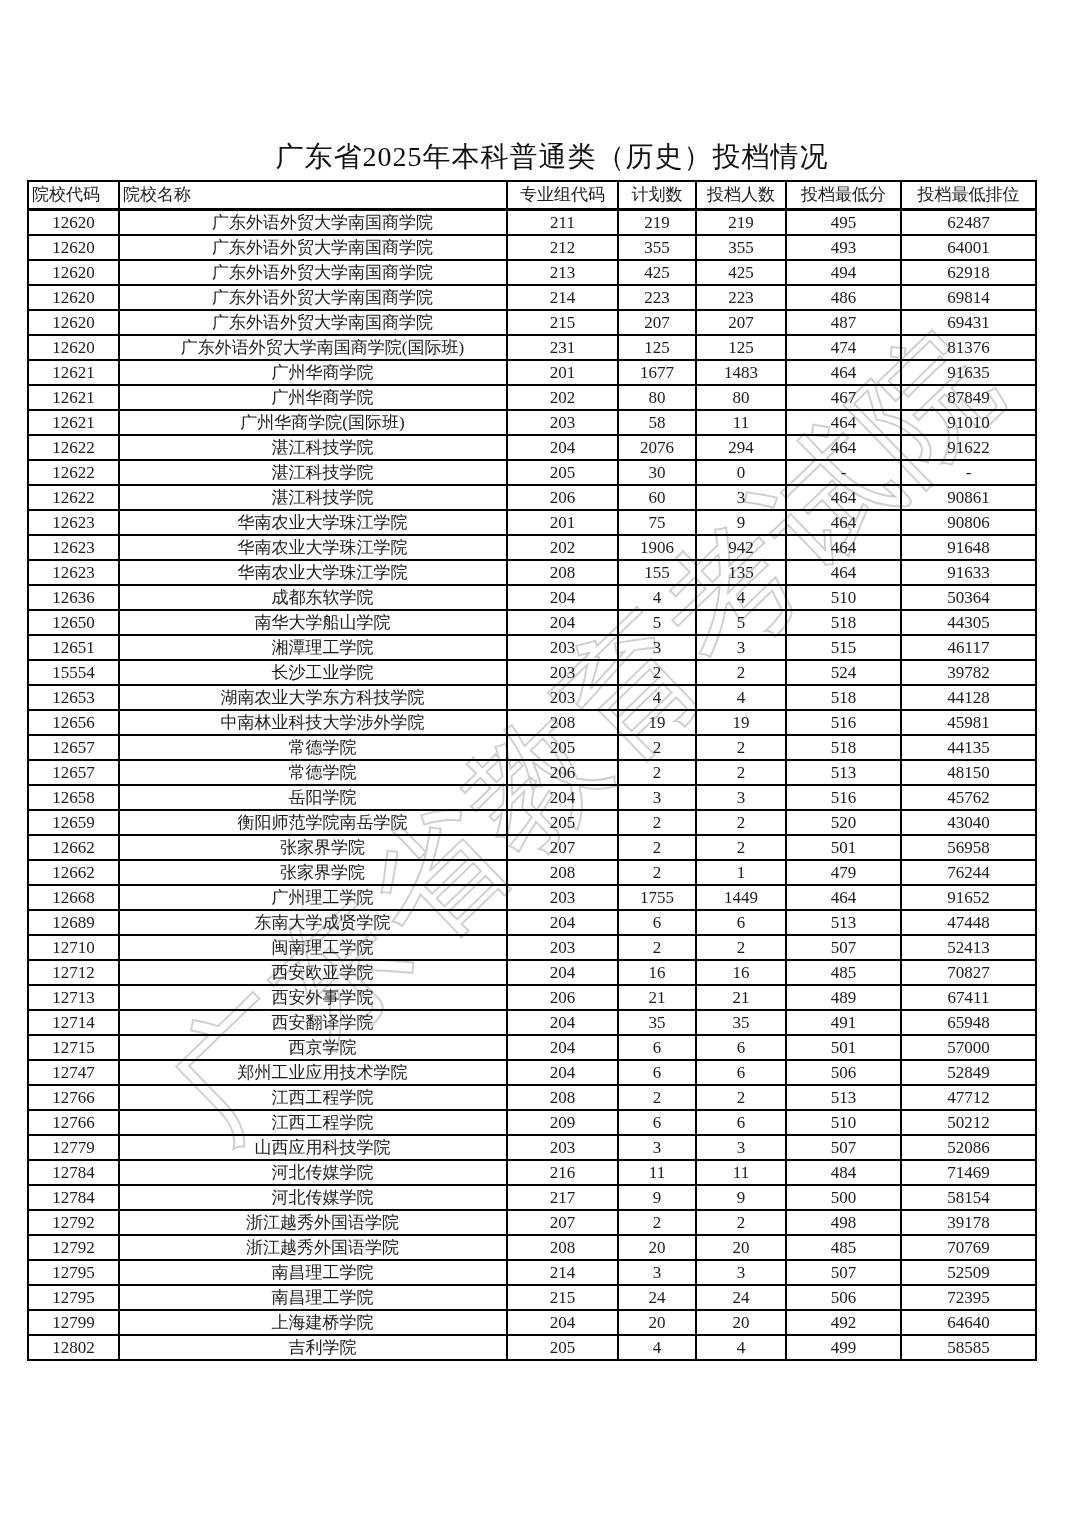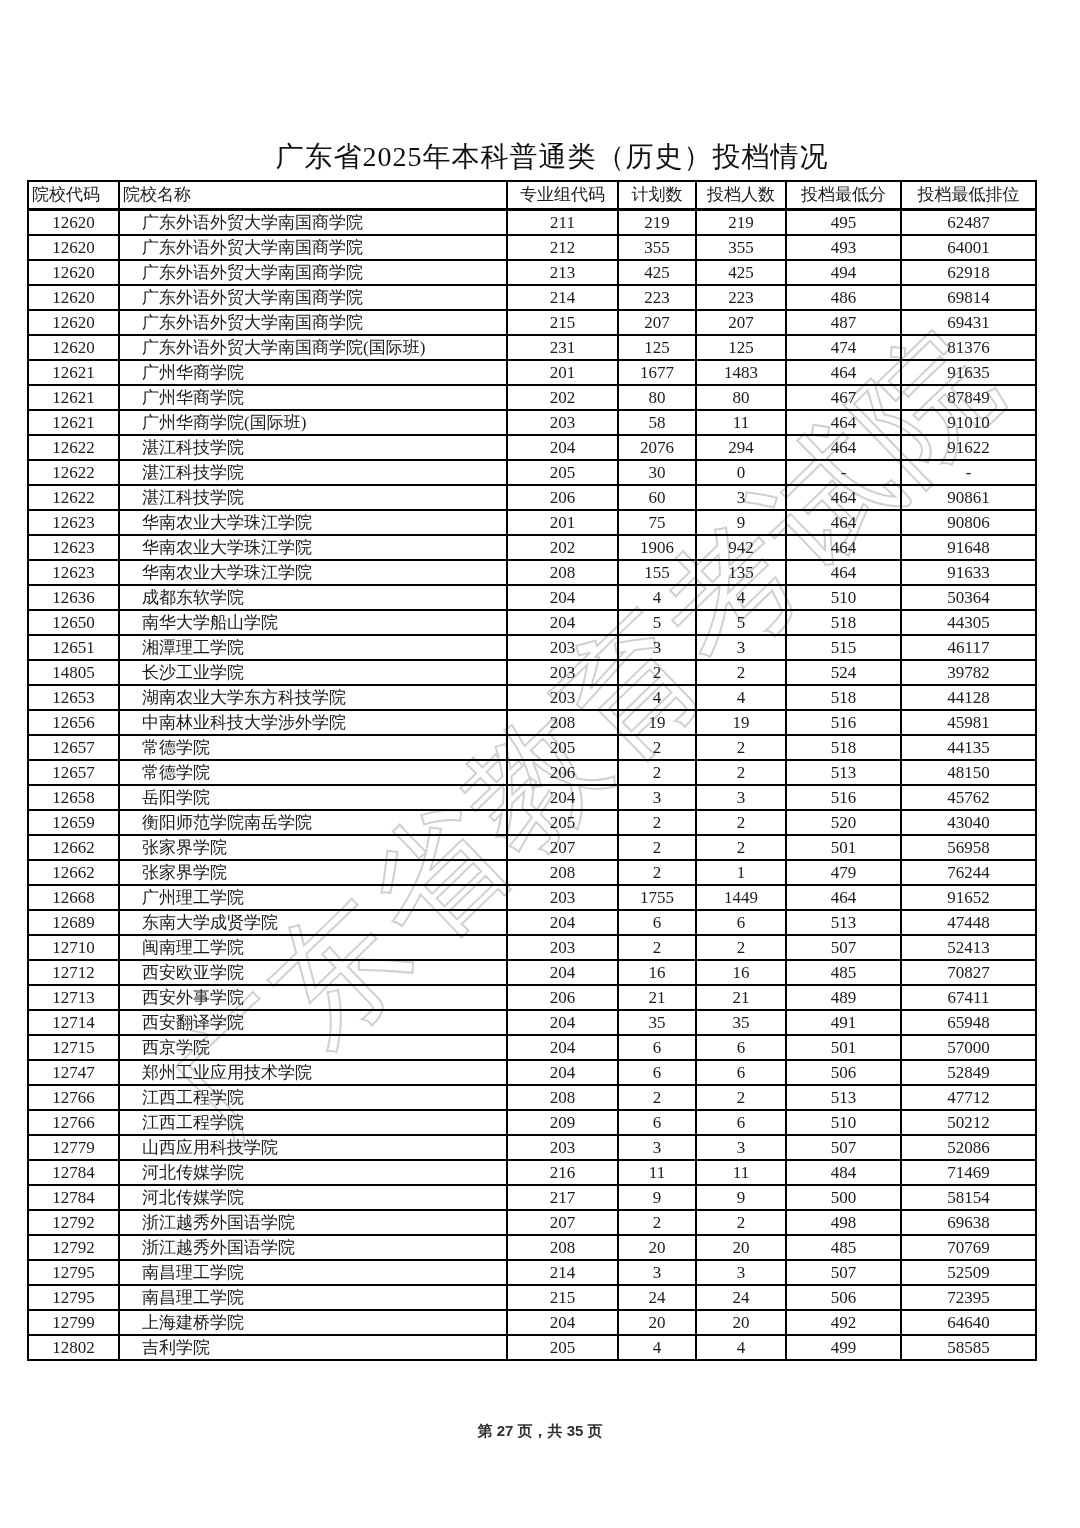--- a/index.html
+++ b/index.html
@@ -77,21 +77,21 @@
   }
   .score-table td {
     height: 23px;
     line-height: 23px;
   }
   .score-table th.col-code,
   .score-table th.col-name {
     text-align: left;
   }
   .score-table td:nth-child(2) {
-    text-align: left;
+    text-align: center;
     padding-left: 22px;
   }
   .page-footer {
     position: absolute;
     top: 1422px;
     left: 0;
     width: 100%;
     text-align: center;
     font-size: 15px;
     font-weight: 600;
@@ -287,21 +287,21 @@
         <tr>
           <td>12651</td>
           <td>湘潭理工学院</td>
           <td>203</td>
           <td>3</td>
           <td>3</td>
           <td>515</td>
           <td>46117</td>
         </tr>
         <tr>
-          <td>14805</td>
+          <td>15554</td>
           <td>长沙工业学院</td>
           <td>203</td>
           <td>2</td>
           <td>2</td>
           <td>524</td>
           <td>39782</td>
         </tr>
         <tr>
           <td>12653</td>
           <td>湖南农业大学东方科技学院</td>
@@ -491,21 +491,21 @@
           <td>500</td>
           <td>58154</td>
         </tr>
         <tr>
           <td>12792</td>
           <td>浙江越秀外国语学院</td>
           <td>207</td>
           <td>2</td>
           <td>2</td>
           <td>498</td>
-          <td>69638</td>
+          <td>39178</td>
         </tr>
         <tr>
           <td>12792</td>
           <td>浙江越秀外国语学院</td>
           <td>208</td>
           <td>20</td>
           <td>20</td>
           <td>485</td>
           <td>70769</td>
         </tr>
@@ -541,15 +541,14 @@
           <td>吉利学院</td>
           <td>205</td>
           <td>4</td>
           <td>4</td>
           <td>499</td>
           <td>58585</td>
         </tr>
       </tbody>
   </table>
 
-  <div class="page-footer">第 27 页，共 35 页</div>
 
 </div>
 
 </body></html>

